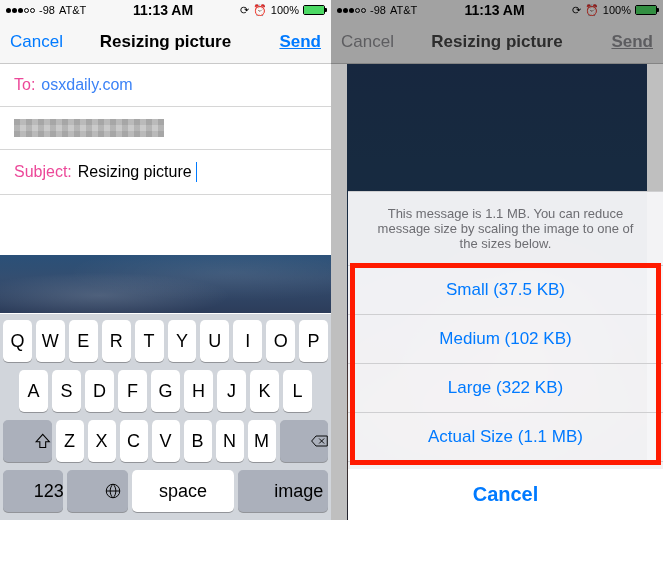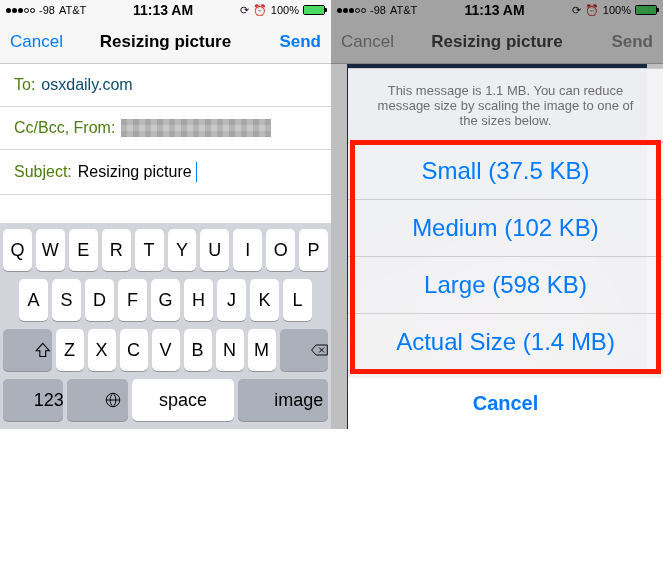--- a/index.html
+++ b/index.html
@@ -4,21 +4,21 @@
   <style>
     * { box-sizing: border-box; margin: 0; padding: 0; }
     body {
       font-family: -apple-system, "Helvetica Neue", Helvetica, Arial, sans-serif;
       background: #fff;
       width: 663px;
       height: 587px;
       overflow: hidden;
       display: flex;
     }
-    .pane { position: relative; width: 331px; height: 429px; overflow: hidden; }
+    .pane { position: relative; width: 331px; height: 520px; overflow: hidden; }
     .pane-right { width: 332px; }
     .status-bar {
       height: 20px;
       display: flex;
       align-items: center;
       justify-content: space-between;
       font-size: 11px;
       padding: 0 6px;
       color: #000;
       background: #f7f7f7;
@@ -38,38 +38,38 @@
     }
     .battery-fill { background: #4cd964; height: 100%; width: 100%; border-radius: 1px; }
 
     .navbar {
       height: 44px; display: flex; align-items: center;
       justify-content: space-between; padding: 0 10px;
       background: #f7f7f7; border-bottom: 1px solid #c9c9c9;
       position: relative;
     }
     .navbar .nav-btn { color: #007aff; font-size: 17px; }
-    .navbar .nav-send { font-weight: 600; }
+    .navbar .nav-send { font-weight: 600; text-decoration: underline; }
     .navbar .nav-title {
       position: absolute; left: 0; right: 0; text-align: center;
       font-size: 17px; font-weight: 600; color: #000; pointer-events: none;
     }
 
     .compose-row {
       padding: 12px 14px;
       border-bottom: 1px solid #d6d6d6;
       font-size: 16px;
       color: #000;
       display: flex;
       align-items: center;
       gap: 6px;
     }
-    .compose-row .label { color: #4d7c0f; }
+    .compose-row .label { color: #ec4899; }
     .compose-row .value { color: #000; }
-    .compose-row .value.link { color: #0c4a6e; }
+    .compose-row .value.link { color: #3b82f6; }
     .pixelate {
       display: inline-block; width: 150px; height: 18px;
       background:
         repeating-linear-gradient(90deg, #c8c8c8 0 6px, #e0e0e0 6px 12px),
         repeating-linear-gradient(0deg, #d4d4d4 0 6px, #e6e6e6 6px 12px);
       background-blend-mode: multiply;
       filter: blur(0.3px);
     }
     .cursor {
       border-right: 1.5px solid #007aff; height: 20px; display: inline-block;
@@ -132,21 +132,21 @@
     }
     .action-message {
       background: rgba(245,245,247,0.97);
       text-align: center; font-size: 13px; color: #6d6d72;
       padding: 14px 22px; border-bottom: 1px solid #cfcfd1;
       border-top: 1px solid #cfcfd1;
     }
     .action-btn {
       background: rgba(248,248,250,0.97);
       border-bottom: 1px solid #cfcfd1;
-      text-align: center; color: #007aff; font-size: 24px;
+      text-align: center; color: #007aff; font-size: 17px;
       padding: 14px 0;
     }
     .action-cancel {
       background: #fff; text-align: center; color: #007aff;
       font-size: 20px; font-weight: 600; padding: 14px 0;
       border-top: 7px solid rgba(0,0,0,0.05);
     }
     .highlight-box {
       position: absolute;
       border: 5px solid #ff1a00;
@@ -185,21 +185,20 @@
     <span class="nav-btn">Cancel</span>
     <span class="nav-title">Resizing picture</span>
     <span class="nav-btn nav-send">Send</span>
   </div>
 
   <div class="compose-row">
     <span class="label">To:</span>
     <span class="value link">osxdaily.com</span>
   </div>
   <div class="compose-row">
-    <span class="label">Cc/Bcc, From:</span>
     <span class="pixelate"></span>
   </div>
   <div class="compose-row">
     <span class="label">Subject:</span>
     <span class="value">Resizing picture</span>
     <span class="cursor"></span>
   </div>
 
   <div class="image-strip"></div>
 
@@ -294,19 +293,19 @@
   </div>
 
   <div class="right-image"></div>
   <div class="dim-overlay"></div>
 
   <div class="action-sheet">
     <div class="action-message">This message is 1.1 MB. You can reduce message size by scaling the image to one of the sizes below.</div>
     <div style="position:relative">
       <div class="action-btn">Small (37.5 KB)</div>
       <div class="action-btn">Medium (102 KB)</div>
-      <div class="action-btn">Large (598 KB)</div>
-      <div class="action-btn">Actual Size (1.4 MB)</div>
+      <div class="action-btn">Large (322 KB)</div>
+      <div class="action-btn">Actual Size (1.1 MB)</div>
       <div class="highlight-box" style="top:-3px;bottom:-3px"></div>
     </div>
     <div class="action-cancel">Cancel</div>
   </div>
 </div>
 
 </body></html>

